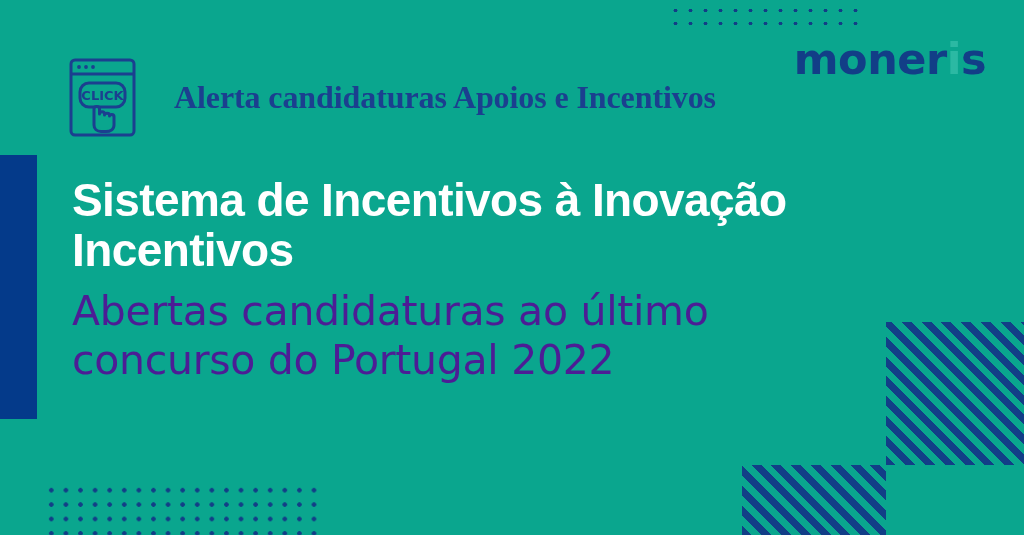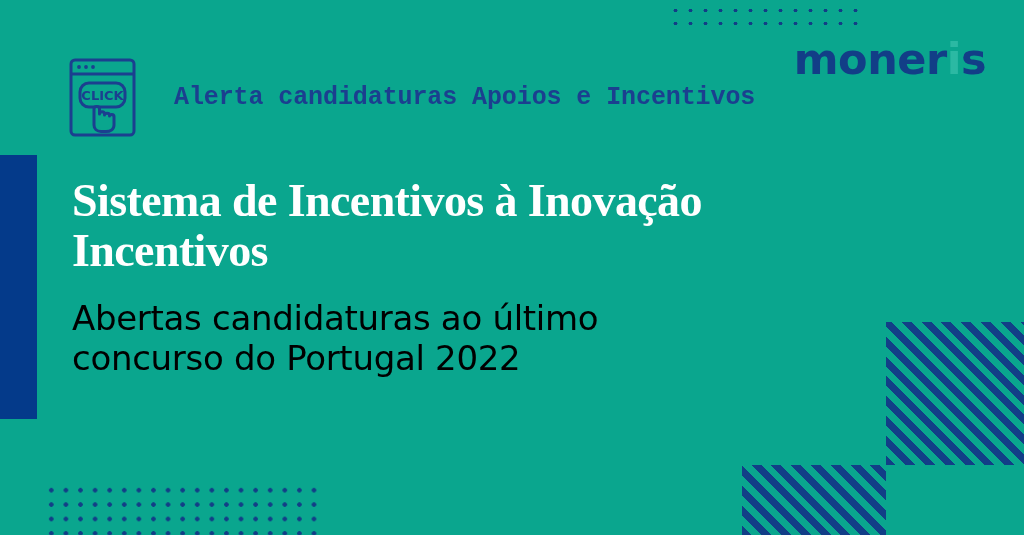--- a/index.html
+++ b/index.html
@@ -99,47 +99,47 @@
     align-items: center;
     gap: 37px;
   }
   .click-icon {
     width: 69px;
     height: 81px;
     flex: none;
     display: block;
   }
   .eyebrow-text {
-    font-size: 25px;
+    font-size: 32px;
     font-weight: 600;
     color: #1B3F8F;
     white-space: nowrap;
     letter-spacing: -0.1px;
-    font-family: Liberation Mono, monospace;
+    font-family: Liberation Serif, serif;
   }
 
   
   .headline-block {
     position: absolute;
     left: 72px;
     top: 176px;
     width: 790px;
   }
   .headline {
     color: #ffffff;
     font-size: 46px;
     font-weight: bold;
     line-height: 1.08;
     letter-spacing: -0.6px;
-    margin: 0 0 23px 0;
-    font-family: Liberation Serif, serif;
+    margin: 0 0 12px 0;
+    font-family: Liberation Sans, sans-serif;
   }
   .subheadline {
-    color: #000000;
-    font-size: 34px;
+    color: #4c1d95;
+    font-size: 41px;
     font-weight: 400;
     line-height: 1.18;
     letter-spacing: -0.3px;
     margin: 0;
     font-family: "DejaVu Sans", sans-serif;
   }
 </style>
 </head>
 <body>
 

